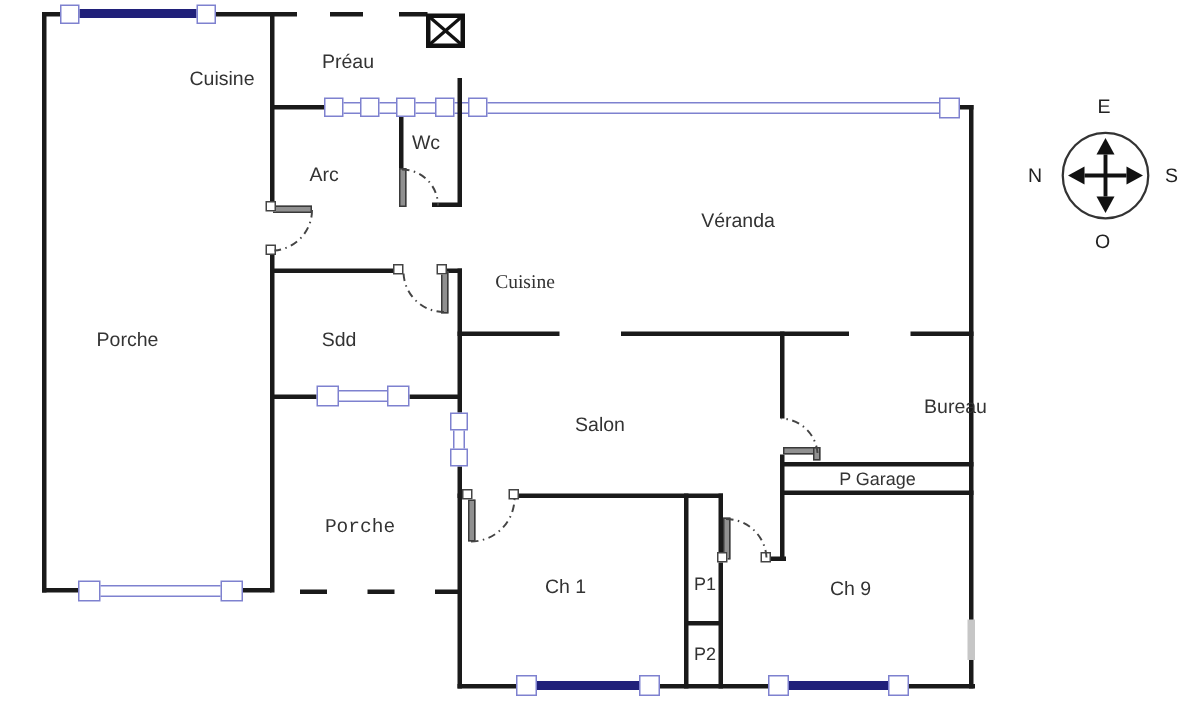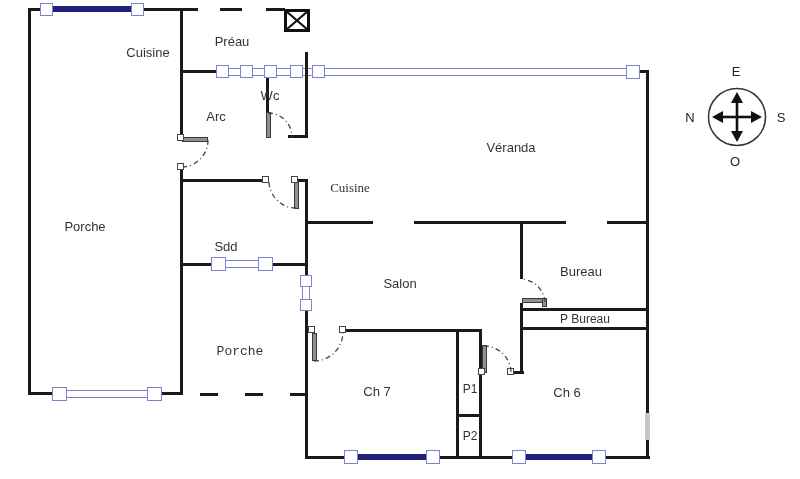--- a/index.html
+++ b/index.html
@@ -144,33 +144,33 @@
       <line x1="723" y1="117" x2="751" y2="117" stroke="#111" stroke-width="2.6"></line>
       <polygon points="737,92 731,103 743,103" fill="#111"></polygon>
       <polygon points="737,142 731,131 743,131" fill="#111"></polygon>
       <polygon points="712,117 723,111 723,123" fill="#111"></polygon>
       <polygon points="762,117 751,111 751,123" fill="#111"></polygon>
     </g>
   </svg>
 
   <span class="lbl" style="left:148px;top:52px;">Cuisine</span>
   <span class="lbl" style="left:232px;top:41px;">Préau</span>
-  <span class="lbl" style="left:270px;top:95px;">Wc</span>
+  <span class="lbl" style="left:284px;top:95px;">Wc</span>
   <span class="lbl" style="left:216px;top:116px;">Arc</span>
-  <span class="lbl" style="left:492px;top:147px;margin-left:19px;">Véranda</span>
+  <span class="lbl" style="left:492px;top:147px;">Véranda</span>
   <span class="lbl" style="left:350px;top:188px;font-family:Liberation Serif, serif;">Cuisine</span>
   <span class="lbl" style="left:85px;top:226px;">Porche</span>
-  <span class="lbl" style="left:226px;top:246px;">Sdd</span>
+  <span class="lbl" style="left:226px;top:226px;">Sdd</span>
   <span class="lbl" style="left:400px;top:283px;">Salon</span>
-  <span class="lbl" style="left:581px;top:271px;text-align:center;">Bureau</span>
-  <span class="lbl small" style="left:585px;top:319px;">P Bureau</span>
+  <span class="lbl" style="left:637px;top:271px;text-align:center;">Bureau</span>
+  <span class="lbl small" style="left:585px;top:319px;">P Garage</span>
   <span class="lbl" style="left:240px;top:351px;font-family:Liberation Mono, monospace;">Porche</span>
-  <span class="lbl" style="left:377px;top:391px;">Ch 7</span>
+  <span class="lbl" style="left:377px;top:391px;">Ch 1</span>
   <span class="lbl small" style="left:470px;top:389px;">P1</span>
   <span class="lbl small" style="left:470px;top:436px;">P2</span>
-  <span class="lbl" style="left:567px;top:392px;">Ch 6</span>
+  <span class="lbl" style="left:567px;top:392px;">Ch 9</span>
 
   <span class="compass-letter" style="left:736px;top:71px;">E</span>
   <span class="compass-letter" style="left:690px;top:117px;">N</span>
   <span class="compass-letter" style="left:781px;top:117px;">S</span>
   <span class="compass-letter" style="left:735px;top:161px;">O</span>
 
 </div>
 
 </body></html>

